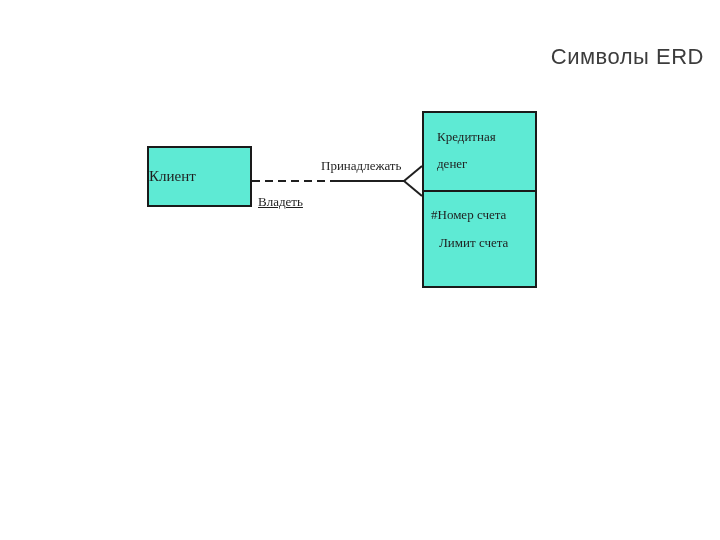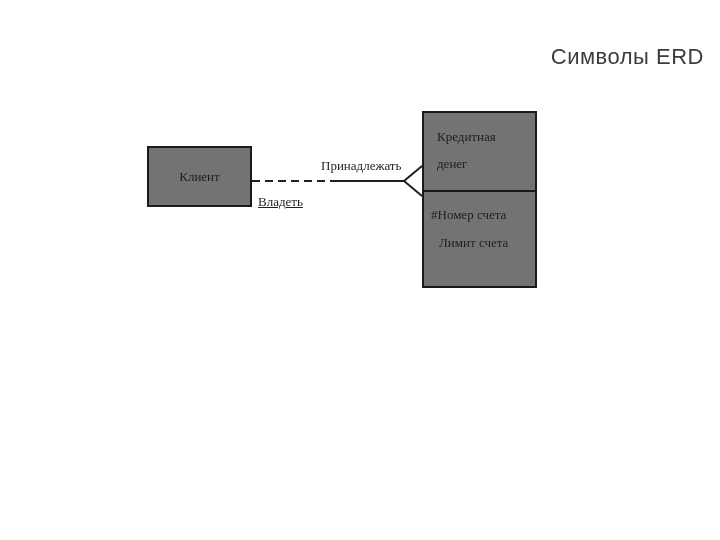--- a/index.html
+++ b/index.html
@@ -28,31 +28,31 @@
     font-family: "Liberation Sans", sans-serif;
     font-size: 22px;
     font-weight: 400;
     color: #3c3c3c;
     letter-spacing: 0.5px;
   }
   .entity {
     position: absolute;
     border: 2px solid #1a1a1a;
     box-sizing: border-box;
-    background: #737373;
+    background: #5eead4;
   }
   .entity-client {
     left: 147px;
     top: 146px;
     width: 105px;
     height: 61px;
     display: flex;
     align-items: center;
-    justify-content: center;
-    font-size: 13px;
+    justify-content: flex-start;
+    font-size: 15px;
   }
   .connector {
     position: absolute;
     left: 250px;
     top: 163px;
   }
   .connector line {
     stroke: #1f1f1f;
     stroke-width: 2;
   }

